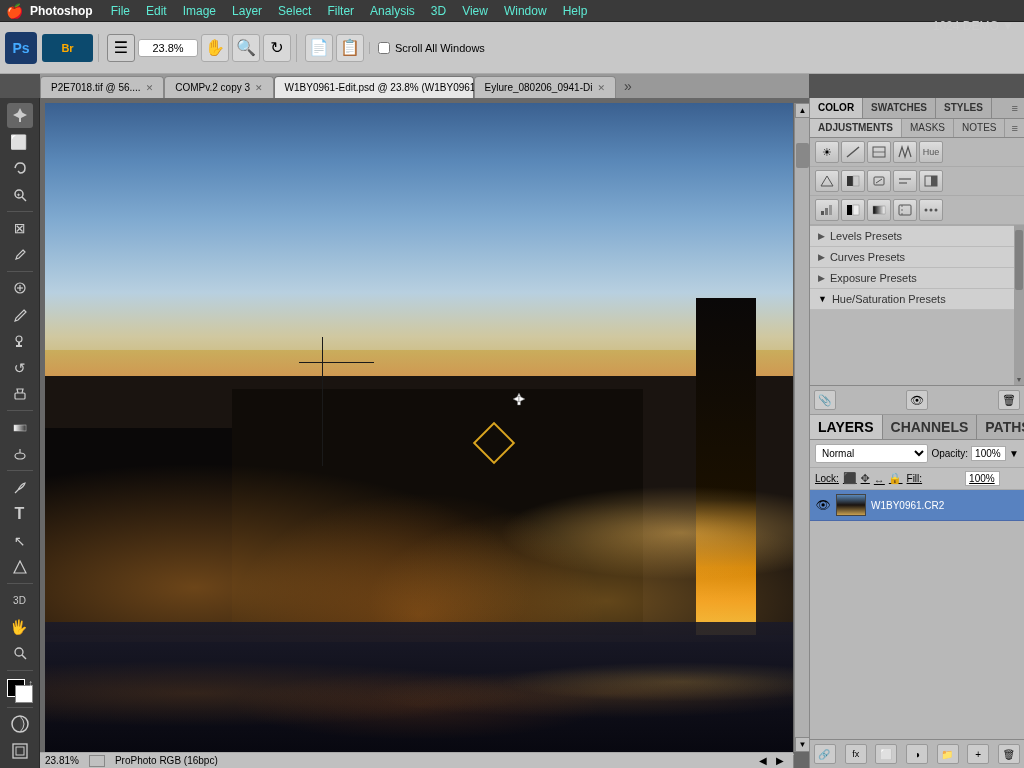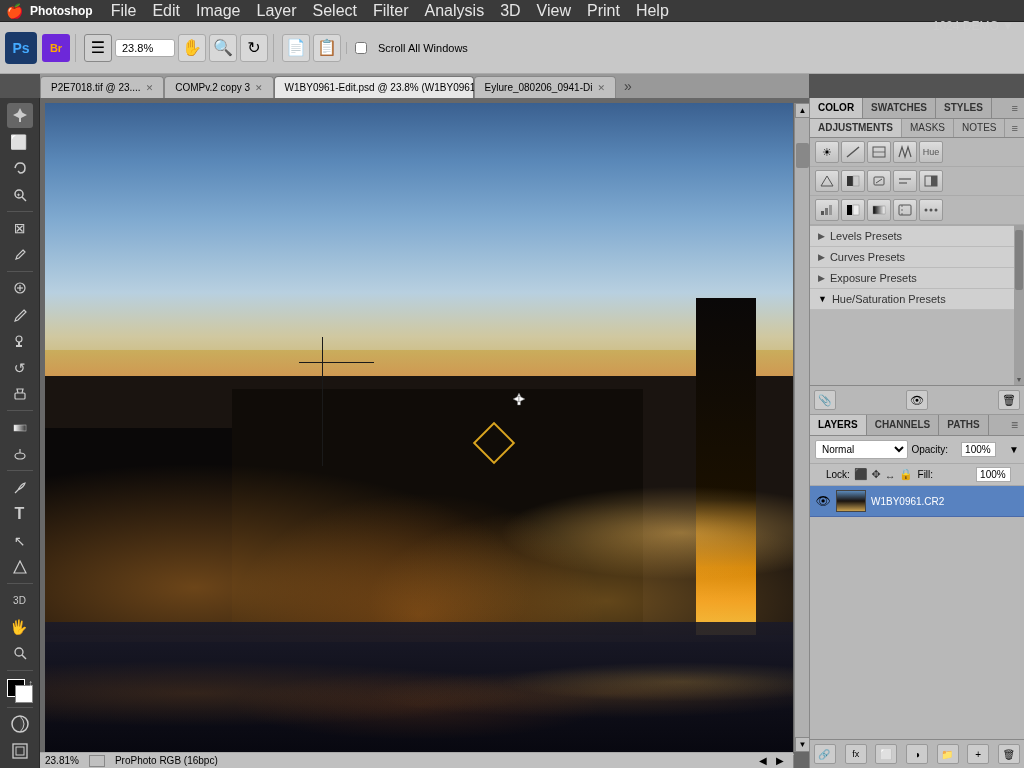--- a/index.html
+++ b/index.html
@@ -7,39 +7,39 @@
 
     
     #menubar {
       width: 100%; height: 22px; background: #3a3a3a;
       display: flex; align-items: center;
       border-bottom: 1px solid #222;
     }
     #menubar .apple-logo { width: 30px; text-align: center; color: #ccc; font-size: 14px; }
     #menubar .app-name { color: #fff; font-weight: bold; font-size: 12px; margin-right: 10px; }
     #menubar .menu-items { display: flex; gap: 0; }
-    #menubar .menu-item { color: #e5e5e5; padding: 0 8px; font-size: 16px; cursor: pointer; line-height: 22px; }
+    #menubar .menu-item { color: #5eead4; padding: 0 8px; font-size: 12px; cursor: pointer; line-height: 22px; }
     #menubar .right-icons { margin-left: auto; display: flex; align-items: center; gap: 8px; padding-right: 10px; color: #ccc; font-size: 12px; margin-top: 31px; }
 
     
     #options-bar {
       width: 100%; height: 52px; background: #c8c8c8;
       border-bottom: 1px solid #aaa;
       display: flex; align-items: center; padding: 0 5px; gap: 5px;
     }
     #options-bar .tool-icon { width: 28px; height: 28px; display: flex; align-items: center; justify-content: center; border: 1px solid #aaa; background: #d8d8d8; border-radius: 3px; cursor: pointer; font-size: 16px; }
-    #options-bar .scroll-check { display: flex; align-items: center; gap: 11px; font-size: 11px; }
+    #options-bar .scroll-check { display: flex; align-items: center; gap: 5px; font-size: 11px; }
     #options-bar .scroll-check input { width: 12px; height: 12px; }
     #options-bar .btn-group { display: flex; gap: 3px; }
     #options-bar .ps-btn {
       padding: 4px 10px; background: linear-gradient(to bottom, #ececec, #d8d8d8);
       border: 1px solid #aaa; border-radius: 12px; font-size: 11px; cursor: pointer;
       white-space: nowrap;
     }
-    #options-bar .zoom-display { background: #fff; border: 1px solid #aaa; padding: 2px 6px; border-radius: 3px; font-size: 11px; width: 60px; }
+    #options-bar .zoom-display { background: #fff; border: 1px solid #aaa; padding: 2px 6px; border-radius: 3px; font-size: 11px; width: 60px; text-align: center; }
     .tab {
       height: 22px; padding: 0 10px; background: #c0c0c0;
       border: 1px solid #888; border-bottom: none; border-radius: 4px 4px 0 0;
       display: flex; align-items: center; gap: 5px; cursor: pointer; font-size: 10px;
       white-space: nowrap; max-width: 200px;
     }
     .tab.active { background: #e8e8e8; border-color: #777; }
     .tab .close-x { color: #666; font-size: 9px; cursor: pointer; }
 
     
@@ -118,27 +118,27 @@
       border-bottom: 1px solid #bbb; cursor: pointer; font-size: 11px; color: #333;
     }
     .adj-list-item .arrow { margin-right: 5px; font-size: 9px; color: #555; }
     .adj-list-item.expanded .arrow { color: #000; }
     .adj-sub-item { padding: 3px 20px; font-size: 11px; color: #333; cursor: pointer; border-bottom: 1px solid #bbb; background: #d8d8d8; }
 
     
     .adj-bottom { display: flex; padding: 4px; justify-content: space-between; background: #b8b8b8; border-top: 1px solid #888; }
     .adj-bottom-btn { width: 22px; height: 20px; display: flex; align-items: center; justify-content: center; background: #ccc; border: 1px solid #999; border-radius: 2px; cursor: pointer; font-size: 11px; }
     .layers-tab-bar { display: flex; background: #b0b0b0; border-bottom: 1px solid #888; border-top: 1px solid #999; }
-    .layers-tab { padding: 4px 8px; font-size: 10px; font-weight: bold; cursor: pointer; color: #333; border-right: 1px solid #888; }
+    .layers-tab { padding: 4px 8px; font-size: 14px; font-weight: bold; cursor: pointer; color: #333; border-right: 1px solid #888; }
     .layers-tab.active { background: #c8c8c8; color: #000; }
     .layers-options { display: flex; align-items: center; padding: 4px 5px; gap: 3px; background: #c0c0c0; border-bottom: 1px solid #aaa; }
     .blend-select { flex: 1; font-size: 10px; padding: 2px; background: #fff; border: 1px solid #aaa; border-radius: 2px; }
-    .opacity-row { display: flex; align-items: center; gap: 13px; font-size: 10px; justify-content: space-between; }
+    .opacity-row { display: flex; align-items: center; gap: 3px; font-size: 10px; justify-content: space-between; }
     .opacity-input { width: 35px; font-size: 10px; border: 1px solid #aaa; padding: 1px 3px; background: #fff; }
-    .lock-row { display: flex; align-items: center; padding: 3px 16px; gap: 4px; background: #c0c0c0; border-bottom: 1px solid #aaa; font-size: 10px; }
+    .lock-row { display: flex; align-items: center; padding: 3px 5px; gap: 4px; background: #c0c0c0; border-bottom: 1px solid #aaa; font-size: 10px; text-decoration: underline; }
     .lock-icon { font-size: 11px; cursor: pointer; color: #333; }
     .fill-row { display: flex; align-items: center; gap: 3px; font-size: 10px; }
     .fill-input { width: 35px; font-size: 10px; border: 1px solid #aaa; padding: 1px 3px; background: #fff; }
 
     
     .layer-item {
       display: flex; align-items: center; padding: 4px 5px; background: #5882c0;
       border-bottom: 1px solid #4a6aaa; cursor: pointer; gap: 5px;
     }
     .layer-vis-btn { width: 16px; height: 16px; display: flex; align-items: center; justify-content: center; font-size: 12px; cursor: pointer; }
@@ -165,33 +165,33 @@
   <div class="menu-items">
     <div class="menu-item">File</div>
     <div class="menu-item">Edit</div>
     <div class="menu-item">Image</div>
     <div class="menu-item">Layer</div>
     <div class="menu-item">Select</div>
     <div class="menu-item">Filter</div>
     <div class="menu-item">Analysis</div>
     <div class="menu-item">3D</div>
     <div class="menu-item">View</div>
-    <div class="menu-item">Print</div>
+    <div class="menu-item">Window</div>
     <div class="menu-item">Help</div>
   </div>
   <div class="right-icons">
     <span>1024 DEMO ▼</span>
   </div>
 </div>
 
 <div id="options-bar">
 
   <div style="width:32px;height:32px;background:#1a3a6a;border-radius:4px;display:flex;align-items:center;justify-content:center;color:#4af;font-weight:bold;font-size:14px;flex-shrink:0;">Ps</div>
 
-  <div style="width:28px;height:28px;background:#6d28d9;border-radius:3px;display:flex;align-items:center;justify-content:center;color:#fa0;font-weight:bold;font-size:11px;flex-shrink:0;">Br</div>
+  <div style="width:51px;height:28px;background:#0c4a6e;border-radius:3px;display:flex;align-items:center;justify-content:center;color:#fa0;font-weight:bold;font-size:11px;flex-shrink:0;">Br</div>
 
   <div style="display:flex;align-items:center;gap:3px;border-left:1px solid #aaa;padding-left:8px;">
 
     <div class="tool-icon" style="border:1px solid #888;background:#d0d0d0;">☰</div>
 
     <div class="zoom-display">23.8%</div>
 
     <div class="tool-icon">✋</div>
     <div class="tool-icon">🔍</div>
     <div class="tool-icon">↻</div>
@@ -204,21 +204,21 @@
 
   <div class="scroll-check" style="border-left:1px solid #aaa;padding-left:8px;">
     <input type="checkbox" style="">
     <label>Scroll All Windows</label>
   </div>
 
 </div>
 
 <div style="position:absolute;top:74px;left:40px;right:215px;height:24px;background:#999;display:flex;align-items:flex-end;z-index:10;">
   <div class="tab">
-    <span>P2E7018.tif @ 23....</span>
+    <span>P2E7018.tif @ 56....</span>
     <span class="close-x">✕</span>
   </div>
   <div class="tab">
     <span>COMPv.2  copy 3</span>
     <span class="close-x">✕</span>
   </div>
   <div class="tab active">
     <span>W1BY0961-Edit.psd @ 23.8% (W1BY0961.CR2, RGB/16)</span>
     <span class="close-x">✕</span>
   </div>

